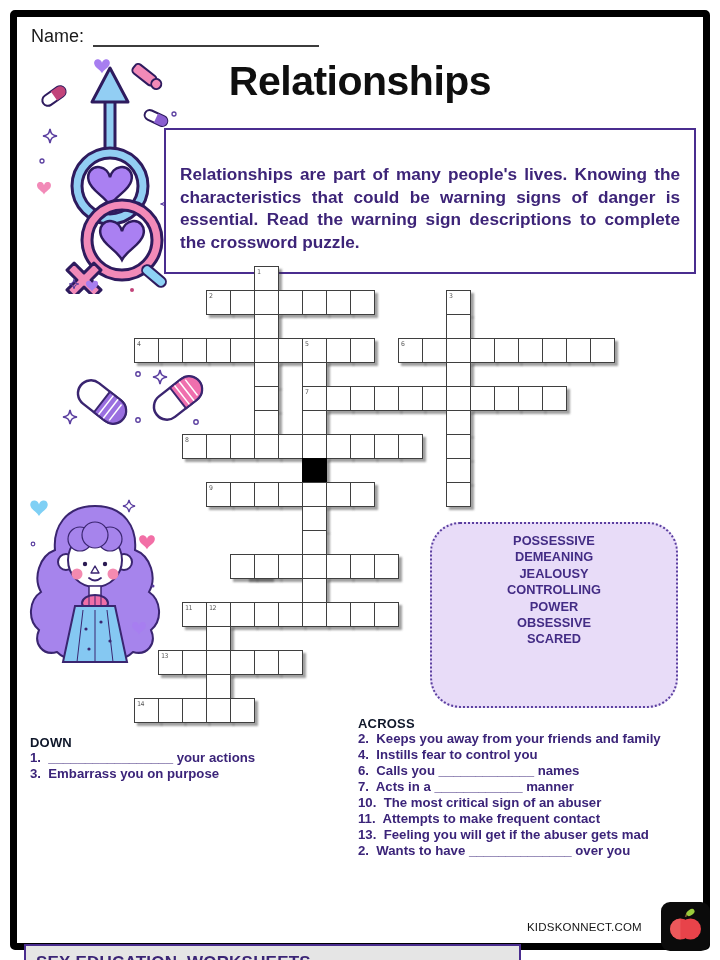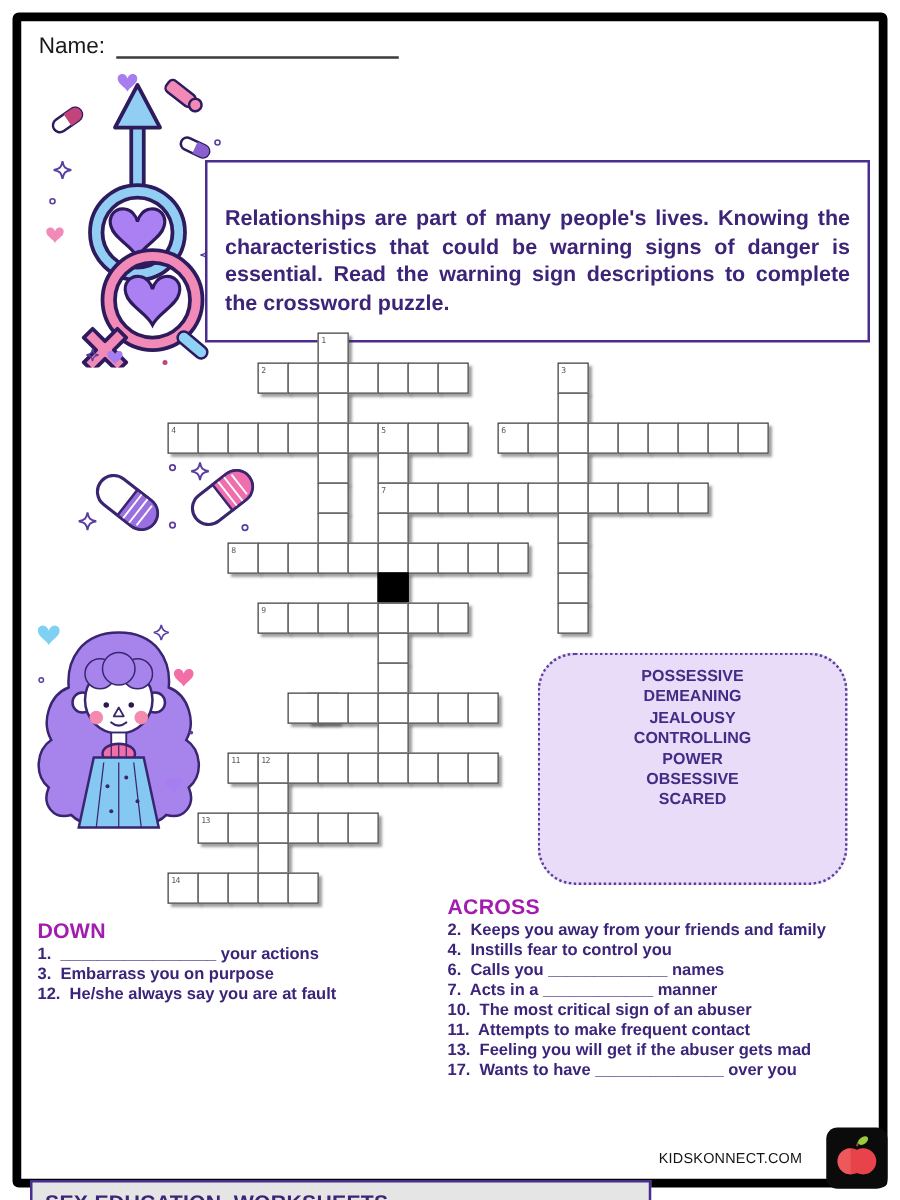--- a/index.html
+++ b/index.html
@@ -35,21 +35,21 @@
               background:#e8dcf8; border:2.5px dotted #5b3fa0; border-radius:30px;
               text-align:center; }
   .wb-title { margin-top:16px; font-size:16.5px; font-weight:bold; color:#3a2374; letter-spacing:0.2px; }
   .wb-cols { display:flex; margin-top:9px; }
   .wb-col { flex:1; }
   .wb-word { font-size:12.8px; font-weight:bold; color:#432c85; line-height:16.4px; white-space:pre; }
 
   
   .clues-down   { position:absolute; left:30px;  top:735px; width:340px; }
   .clues-across { position:absolute; left:358px; top:716px; width:354px; }
-  .clue-head { font-size:17px; font-weight:bold; color:#a21caf; letter-spacing:0.2px; }
+  .clue-head { font-size:13px; font-weight:bold; color:#0f172a; letter-spacing:0.2px; }
   .clue { font-size:13.2px; font-weight:bold; color:#3b2479; line-height:16px; white-space:pre-wrap; }
 
   
   .footer-badge { position:absolute; left:24px; top:944px; width:497px; height:37px;
                   background:#e5e5e5; border:2px solid #4a2d8f; display:flex; align-items:center; }
   .footer-badge span { margin-left:10px; font-size:17px; font-weight:bold; color:#3b2576;
                        white-space:pre; letter-spacing:0.2px; }
   .site-label { position:absolute; left:527px; top:921px; width:132px; 
                 font-size:11.5px; color:#141414; letter-spacing:0.2px; }
   .apple-box { position:absolute; left:661px; top:902px; width:49px; height:49px;
@@ -57,20 +57,21 @@
 </style>
 </head>
 <body>
 
 <div class="page">
   <div class="frame"></div>
 
   <div class="name-label">Name:</div>
   <div class="name-line"></div>
 
+  <div class="title">Relationships</div>
 
   <svg class="illu" style="left:34px;top:56px" width="148" height="238" viewBox="0 0 148 238">
     <defs>
       <path id="hb" d="M0,16 C-4,8 -15,4 -17,-4 C-19,-11 -14,-16 -8,-15 C-4,-14.5 -1,-11 0,-7 C1,-11 4,-14.5 8,-15 C14,-16 19,-11 17,-4 C15,4 4,8 0,16 Z"></path>
       <path id="sp" d="M0,-7 C1,-2 2,-1 7,0 C2,1 1,2 0,7 C-1,2 -2,1 -7,0 C-2,-1 -1,-2 0,-7 Z"></path>
     </defs>
 
     <line x1="76" y1="98" x2="76" y2="36" stroke="#2e1b5e" stroke-width="13"></line>
     <line x1="76" y1="96" x2="76" y2="38" stroke="#92cef3" stroke-width="7"></line>
     <polygon points="76,12 58,46 94,46" fill="#92cef3" stroke="#2e1b5e" stroke-width="3" stroke-linejoin="round"></polygon>
@@ -320,33 +321,32 @@
         <div class="wb-word">OBSESSIVE</div>
         <div class="wb-word">SCARED</div>
       </div>
     </div>
   </div>
 
   <div class="clues-down">
     <div class="clue-head">DOWN</div>
     <div class="clue">1.  _________________ your actions</div>
     <div class="clue">3.  Embarrass you on purpose</div>
-    <div class="clue">12.  He/she always say you are at fault</div>
   </div>
 
   <div class="clues-across">
     <div class="clue-head">ACROSS</div>
     <div class="clue">2.  Keeps you away from your friends and family</div>
     <div class="clue">4.  Instills fear to control you</div>
     <div class="clue">6.  Calls you _____________ names</div>
     <div class="clue">7.  Acts in a ____________ manner</div>
     <div class="clue">10.  The most critical sign of an abuser</div>
     <div class="clue">11.  Attempts to make frequent contact</div>
     <div class="clue">13.  Feeling you will get if the abuser gets mad</div>
-    <div class="clue">17.  Wants to have ______________ over you</div>
+    <div class="clue">2.  Wants to have ______________ over you</div>
   </div>
 
   <div class="footer-badge">
     <span>SEX EDUCATION  WORKSHEETS</span>
   </div>
   <div class="site-label">KIDSKONNECT.COM</div>
   <div class="apple-box">
     <svg width="49" height="49" viewBox="0 0 49 49">
       <path d="M24.5,15 Q25.5,11 28,9.5" fill="none" stroke="#7a5a2e" stroke-width="1.6"></path>
       <ellipse cx="29.5" cy="10.5" rx="4.5" ry="2.8" fill="#9acb3c" transform="rotate(-35 29.5 10.5)"></ellipse>

